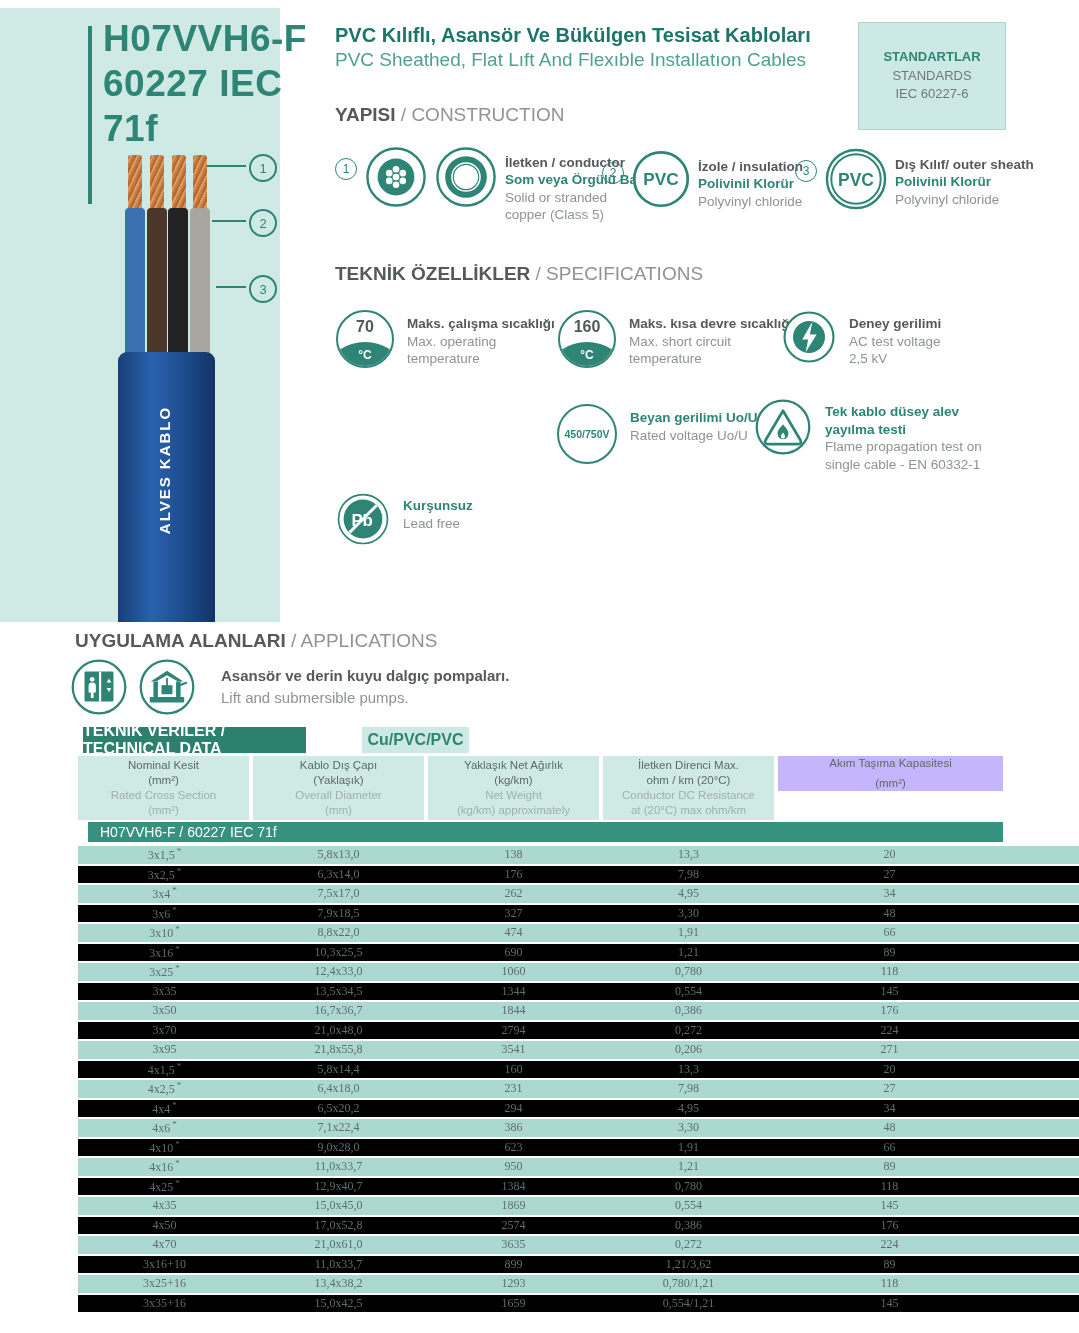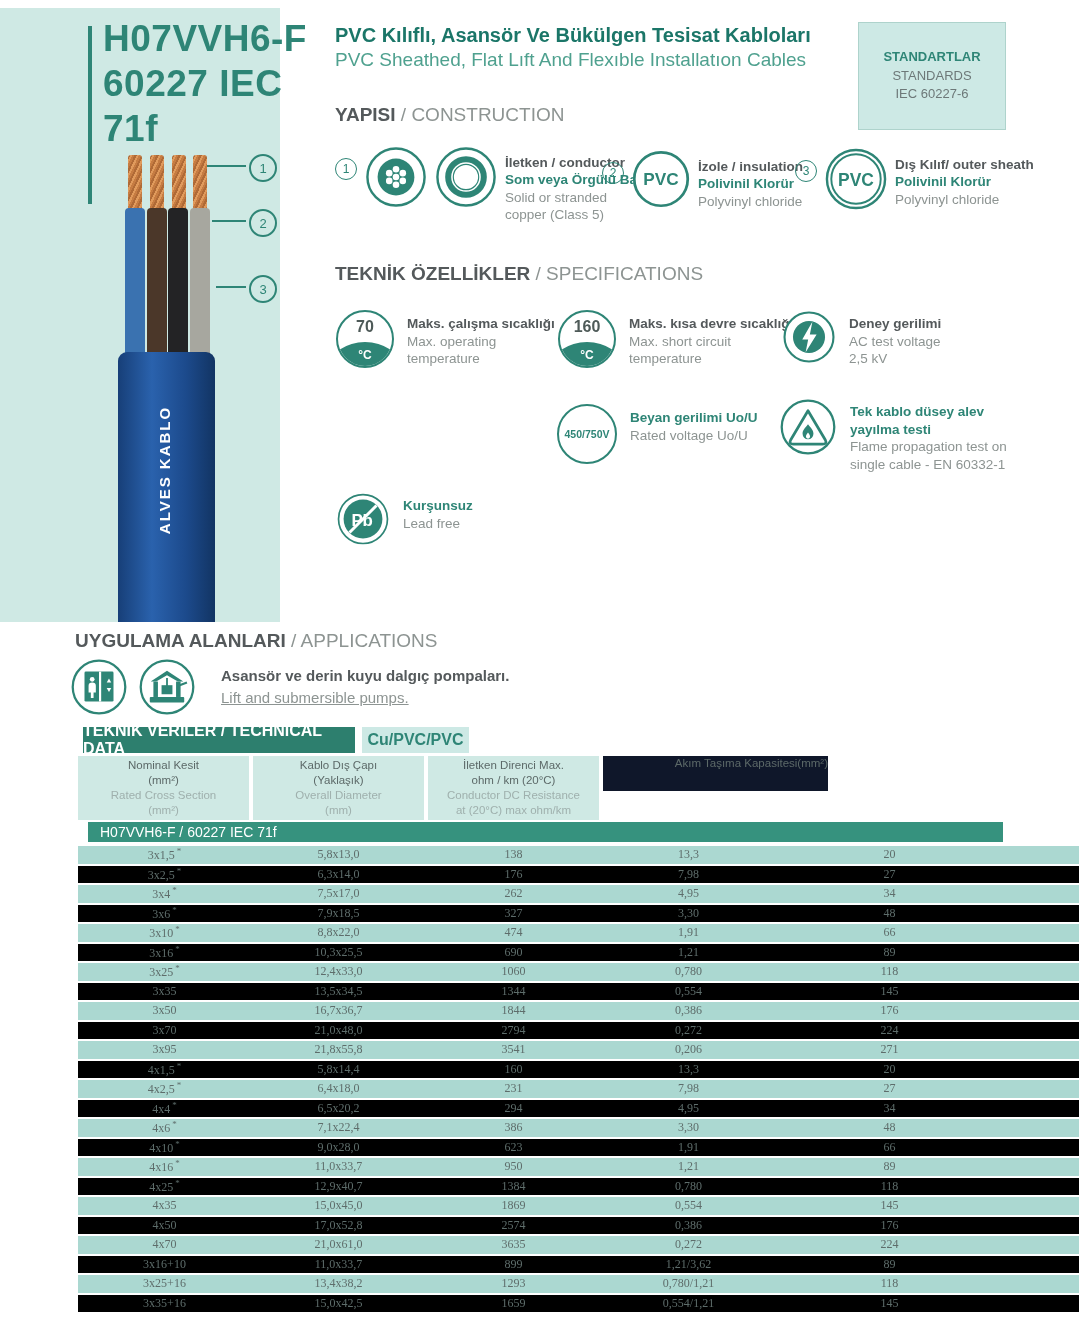--- a/index.html
+++ b/index.html
@@ -64,35 +64,35 @@
   .temp-lens{position:absolute;bottom:-16px;left:-8px;width:70px;height:40px;background:#2e8576;
              border-radius:50%/62% 62% 38% 38%;}
   .temp-unit{position:absolute;bottom:4px;width:100%;text-align:center;color:#ffffff;font-weight:bold;font-size:12px;}
   .volt-icon{width:56px;height:56px;border:2px solid #2e8576;border-radius:50%;flex:none;
              display:flex;align-items:center;justify-content:center;font-size:10.5px;font-weight:bold;color:#2e8576;}
 
   
   .app-row{position:absolute;left:70px;top:658px;display:flex;gap:10px;align-items:center;}
   .app-text{margin-left:15px;}
   .app-tr{font-size:15px;font-weight:bold;color:#54595b;line-height:1.45;}
-  .app-en{font-size:15px;color:#8d9492;line-height:1.45;text-decoration:underline;}
-
-  
-  .tech-bar{position:absolute;left:83px;top:727px;width:272px;height:26px;background:#2d7f6e;
+  .app-en{font-size:15px;color:#8d9492;line-height:1.45;}
+
+  
+  .tech-bar{position:absolute;left:83px;top:727px;width:223px;height:26px;background:#2d7f6e;
             color:#ffffff;font-size:16px;font-weight:bold;display:flex;align-items:center;justify-content:center;}
   .material-tag{position:absolute;left:362px;top:727px;width:107px;height:26px;background:#cde9e5;
             color:#2e8576;font-size:16px;font-weight:bold;display:flex;align-items:center;justify-content:center;}
 
   
   .thead{position:absolute;left:78px;top:756px;width:766px;display:flex;gap:4px;}
   .th{background:#cfe9e4;text-align:center;font-size:11.5px;line-height:1.3;height:64px;
       display:flex;flex-direction:column;justify-content:center;flex:none;}
   .col1,.col2,.col3,.col4{width:171px;}
   .col5{width:225px;background:transparent;justify-content:flex-start;}
-  .th-top{background:#0f172a;height:35px;display:flex;flex-direction:row;justify-content:flex-end;}
+  .th-top{background:#c4b5fd;height:35px;display:flex;flex-direction:column;justify-content:space-between;}
   .th-sub{background:#cfe9e4;height:26px;margin-top:3px;display:flex;flex-direction:column;justify-content:center;}
   .tr-line{color:#5c6968;}
   .en-line{color:#9fb0ad;}
 
   .section-row{position:absolute;left:88px;top:822px;width:915px;height:20px;background:#36927e;
                color:#ffffff;font-size:14px;font-weight:normal;display:flex;align-items:center;
                padding-left:12px;box-sizing:border-box;}
   .tbody{position:absolute;left:78px;top:846px;width:1009px;font-family:Liberation Serif, serif;}
   .row{display:flex;height:17.5px;margin-bottom:2px;align-items:center;}
   .row.dark{background:#abd8d1;}
@@ -248,21 +248,21 @@
 
 
   <div class="spec-item teal-title" style="left:557px;top:404px">
     <div class="volt-icon">450/750V</div>
     <div class="spec-text">
       <div class="spec-title">Beyan gerilimi Uo/U</div>
       <div class="spec-line">Rated voltage Uo/U</div>
     </div>
   </div>
 
-  <div class="spec-item teal-title" style="left:779px;top:398px">
+  <div class="spec-item teal-title" style="left:754px;top:398px">
     <svg width="58" height="58" viewBox="0 0 64 64">
       <circle cx="32" cy="32" r="29" fill="#fff" stroke="#2e8576" stroke-width="2.5"></circle>
       <path d="M32,14 L51,46 Q53.5,51 48,51 L16,51 Q10.5,51 13,46 Z" fill="none" stroke="#2e8576" stroke-width="3" stroke-linejoin="round"></path>
       <path d="M32,29 c3.5,4.5 6,6.5 6,10.5 a6,6 0 1,1 -12,0 c0,-4 2.5,-6 6,-10.5" fill="#2e8576"></path>
       <path d="M32,38 c1.5,2 2.3,3 2.3,4.6 a2.3,2.3 0 1,1 -4.6,0 c0,-1.6 0.8,-2.6 2.3,-4.6" fill="#ffffff"></path>
     </svg>
     <div class="spec-text">
       <div class="spec-title">Tek kablo düsey alev yayılma testi</div>
       <div class="spec-line">Flame propagation test on</div>
       <div class="spec-line">single cable - EN 60332-1</div>
@@ -321,20 +321,26 @@
         <div class="tr-line">(mm²)</div>
         <div class="en-line">Rated Cross Section</div>
         <div class="en-line">(mm²)</div>
       </div>
       <div class="th col2">
         <div class="tr-line">Kablo Dış Çapı</div>
         <div class="tr-line">(Yaklaşık)</div>
         <div class="en-line">Overall Diameter</div>
         <div class="en-line">(mm)</div>
       </div>
+      <div class="th col3">
+        <div class="tr-line">Yaklaşık Net Ağırlık</div>
+        <div class="tr-line">(kg/km)</div>
+        <div class="en-line">Net Weight</div>
+        <div class="en-line">(kg/km) approximately</div>
+      </div>
       <div class="th col4">
         <div class="tr-line">İletken Direnci Max.</div>
         <div class="tr-line">ohm / km (20°C)</div>
         <div class="en-line">Conductor DC Resistance</div>
         <div class="en-line">at (20°C) max ohm/km</div>
       </div>
       <div class="th col5">
         <div class="th-top">
           <div class="tr-line">Akım Taşıma Kapasitesi</div>
           <div class="tr-line">(mm²)</div>

